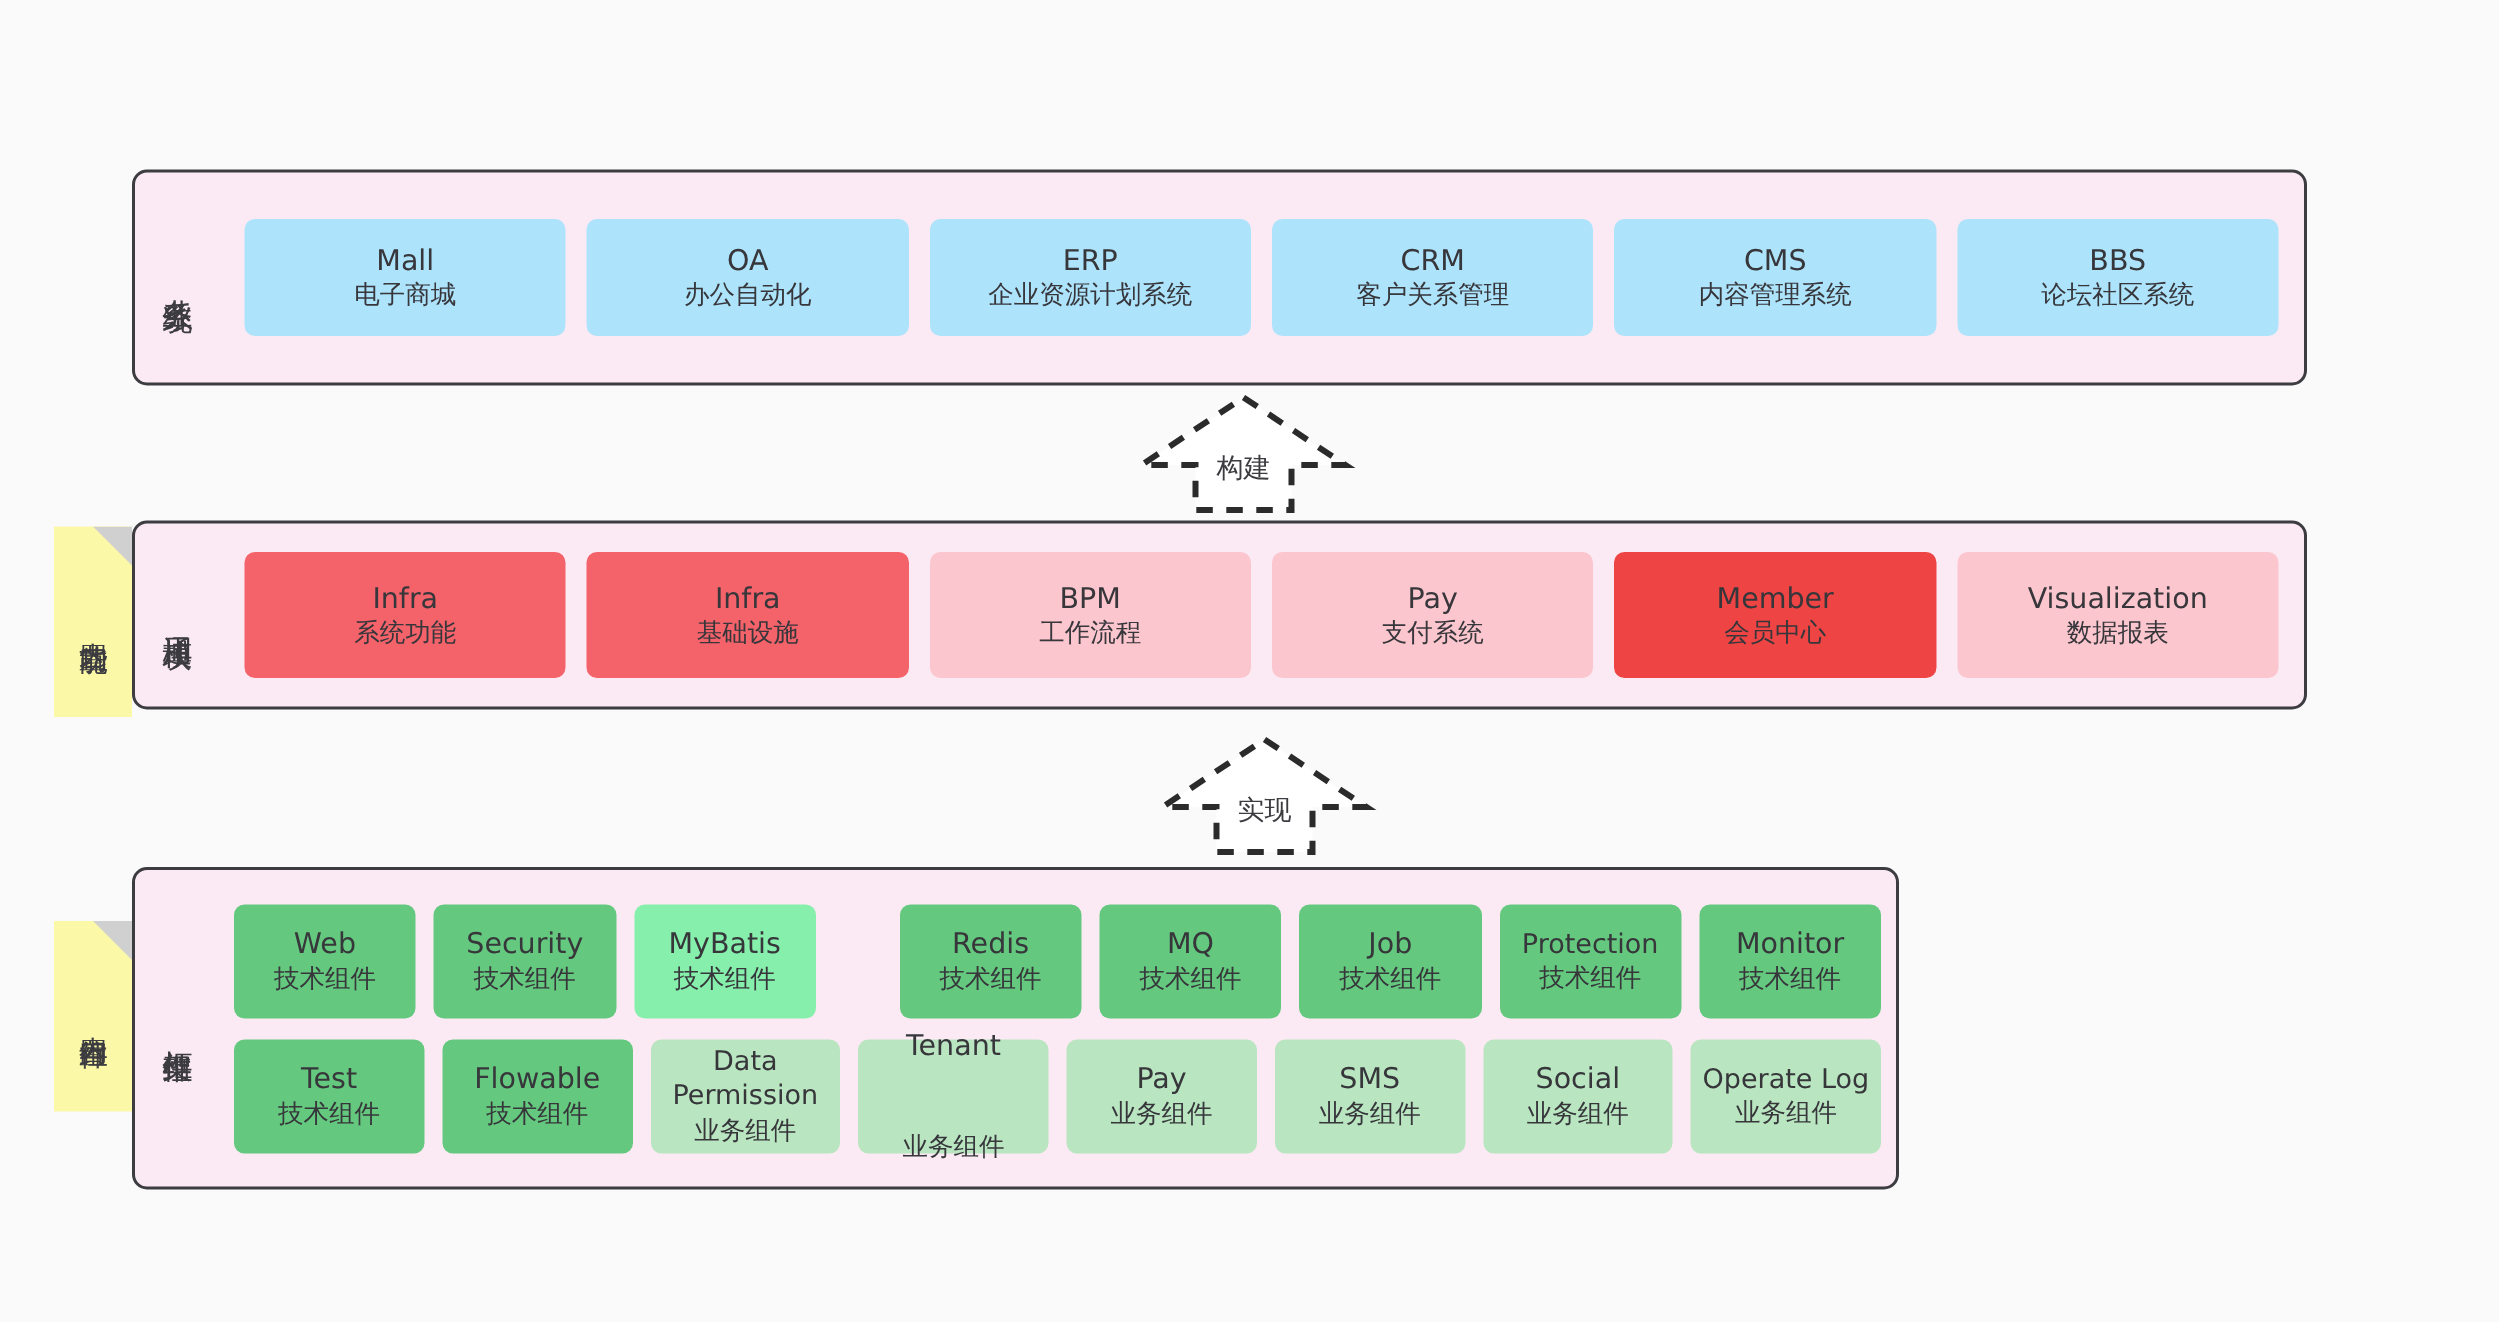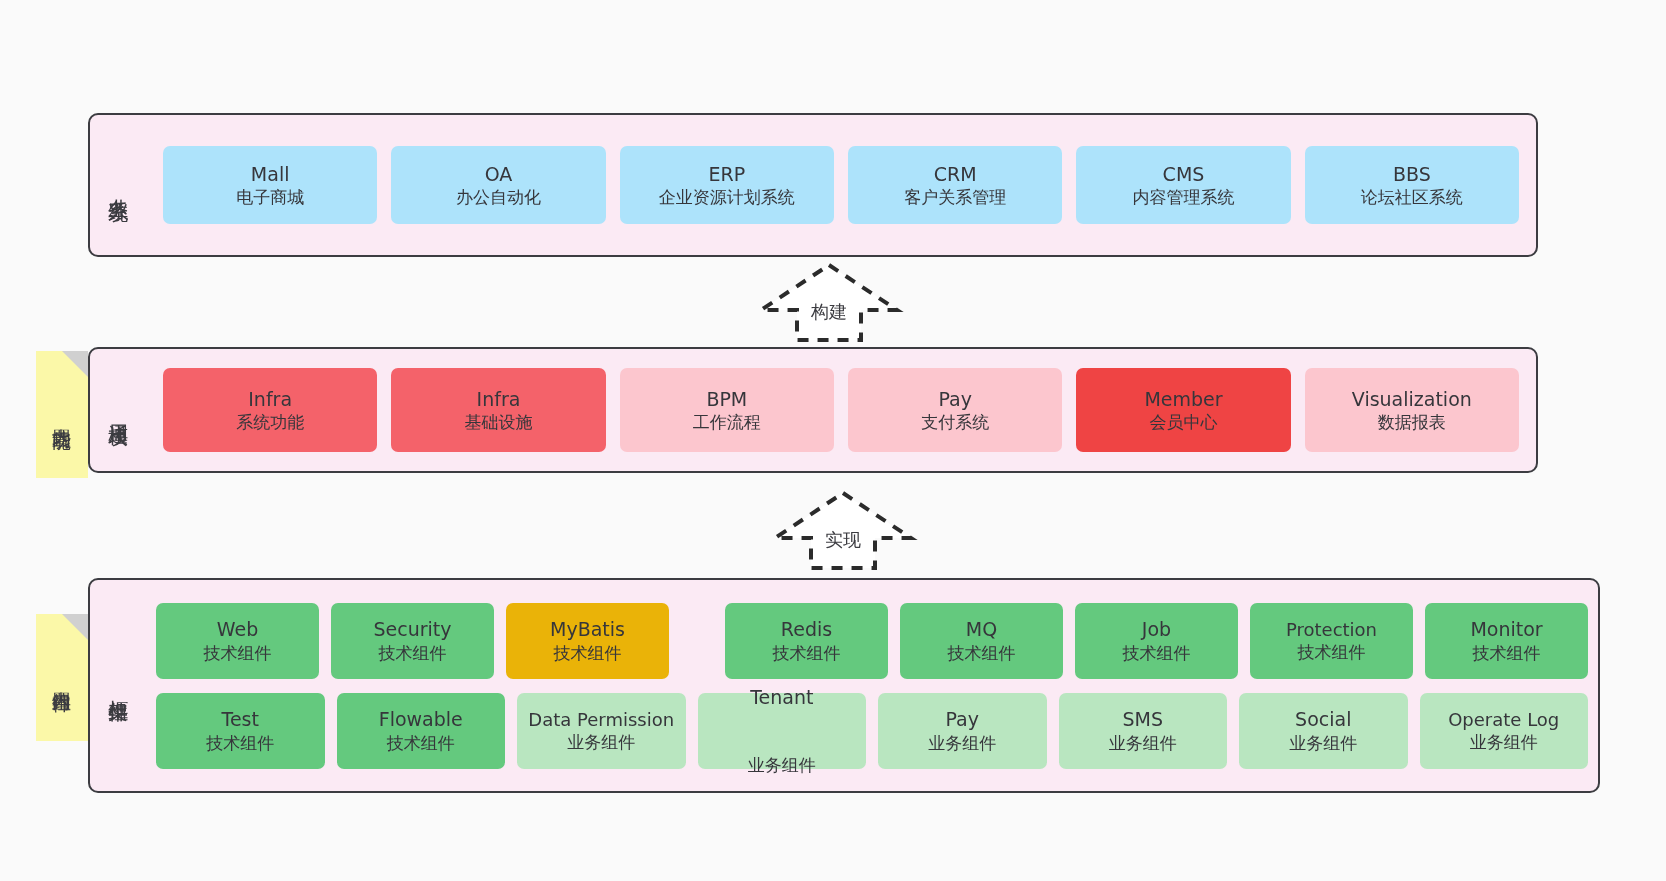--- a/index.html
+++ b/index.html
@@ -232,34 +232,34 @@
     <svg width="142" height="80" viewBox="0 0 142 80">
       <path d="M 71 3 L 139 48 L 103 48 L 103 78 L 39 78 L 39 48 L 3 48 Z" fill="#ffffff" stroke="#2b2b2b" stroke-width="4" stroke-dasharray="11,9" stroke-linejoin="miter"></path>
     </svg>
     <span class="arrow-label" style="top:38px;">实现</span>
   </div>
 
   <div class="sticky" style="left:36px; top:614px; width:52px; height:127px;">
     <span class="sticky-label">内置组件</span>
   </div>
 
-  <div class="layer" style="left:88px; top:578px; width:1512px; height:215px;">
+  <div class="layer" style="left:88px; top:578px; width:1178px; height:215px;">
     <div class="layer-title">框架组件</div>
     <div class="layer-body two-rows">
 
       <div class="row">
         <div class="node fw-node" style="background:#64c97e;">
           <span class="t1">Web</span>
           <span class="t2">技术组件</span>
         </div>
         <div class="node fw-node" style="background:#64c97e;">
           <span class="t1">Security</span>
           <span class="t2">技术组件</span>
         </div>
-        <div class="node fw-node" style="background:#eab308;">
+        <div class="node fw-node" style="background:#86efac;">
           <span class="t1">MyBatis</span>
           <span class="t2">技术组件</span>
         </div>
         <div class="node fw-node" style="background:#64c97e;margin-left:44px;">
           <span class="t1">Redis</span>
           <span class="t2">技术组件</span>
         </div>
         <div class="node fw-node" style="background:#64c97e;">
           <span class="t1">MQ</span>
           <span class="t2">技术组件</span>

